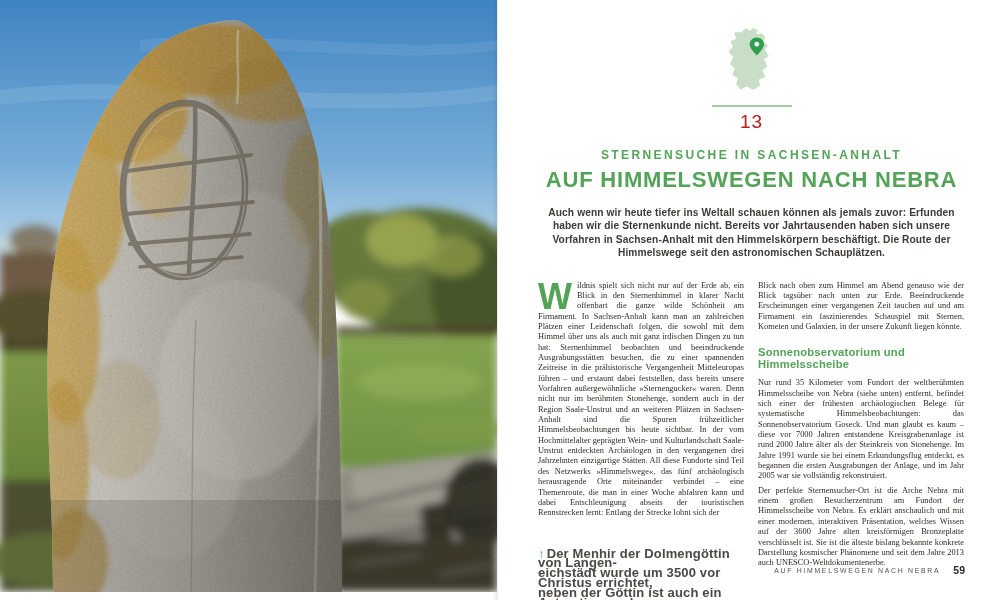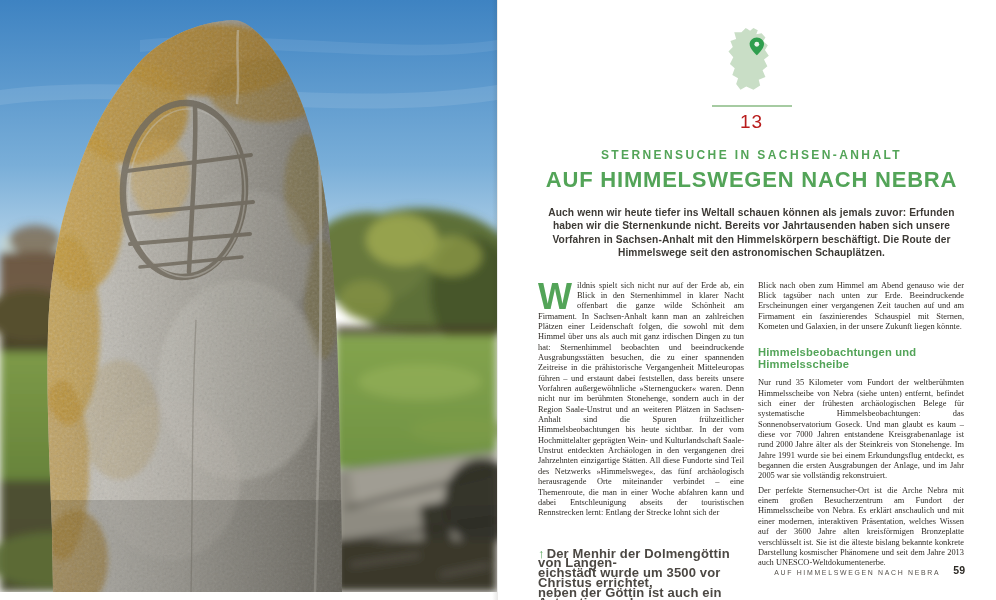--- a/index.html
+++ b/index.html
@@ -29,21 +29,21 @@
   .body-text{margin:0;font-family:"Liberation Serif",serif;color:#2f2b26;font-size:8.4px;
     line-height:10.35px;text-align:justify;hyphens:auto;-webkit-hyphens:auto;}
   .body-text + .body-text{margin-top:4px;}
   .dropcap{float:left;font-family:"Liberation Sans",sans-serif;font-weight:700;color:#53a458;
     font-size:36px;line-height:28px;padding:2px 5px 0 0;}
   .subheading{margin:14px 0 8px 0;color:#53a458;font-size:11.2px;font-weight:700;letter-spacing:.2px;}
   .caption{margin-top:30px;font-size:13px;line-height:9.8px;color:#4c4843;font-weight:700;
     letter-spacing:.15px;white-space:pre-line;}
   .caption-marker{color:#53a458;font-weight:700;margin-right:2px;}
   
-  .folio{position:absolute;right:31px;bottom:24px;display:flex;align-items:flex-end;gap:13px;}
+  .folio{position:absolute;right:31px;bottom:24px;display:flex;align-items:center;gap:13px;}
   .running-head{font-size:6.9px;letter-spacing:1.7px;color:#55514b;font-weight:400;}
   .page-number{font-size:10.5px;font-weight:700;color:#2d2a25;}
 </style>
 </head>
 <body>
 
 <div class="spread">
 
   <div class="page-left">
     <svg class="photo" width="497" height="592" viewBox="0 0 497 592">
@@ -203,21 +203,21 @@
 
     <div class="columns">
       <div class="col">
         <p class="body-text"><span class="dropcap">W</span><span>ildnis spielt sich nicht nur auf der Erde ab, ein Blick in den Sternenhimmel in klarer Nacht offenbart die ganze wilde Schönheit am Firmament. In Sachsen-Anhalt kann man an zahlreichen Plätzen einer Leidenschaft folgen, die sowohl mit dem Himmel über uns als auch mit ganz irdischen Dingen zu tun hat: Sternenhimmel beobachten und beeindruckende Ausgrabungsstätten besuchen, die zu einer spannenden Zeitreise in die prähistorische Vergangenheit Mitteleuropas führen – und erstaunt dabei feststellen, dass bereits unsere Vorfahren außergewöhnliche »Sternengucker« waren. Denn nicht nur im berühmten Stonehenge, sondern auch in der Region Saale-Unstrut und an weiteren Plätzen in Sachsen-Anhalt sind die Spuren frühzeitlicher Himmelsbeobachtungen bis heute sichtbar. In der vom Hochmittelalter geprägten Wein- und Kulturlandschaft Saale-Unstrut entdeckten Archäologen in den vergangenen drei Jahrzehnten einzigartige Stätten. All diese Fundorte sind Teil des Netzwerks »Himmelswege«, das fünf archäologisch herausragende Orte miteinander verbindet – eine Themenroute, die man in einer Woche abfahren kann und dabei Entschleunigung abseits der touristischen Rennstrecken lernt: Entlang der Strecke lohnt sich der</span></p>
         <p class="caption"><span class="caption-marker">↑</span><span>Der Menhir der Dolmengöttin von Langen-
 eichstädt wurde um 3500 vor Christus errichtet,
 neben der Göttin ist auch ein Axtmotiv zu erkennen.</span></p>
       </div>
       <div class="col">
         <p class="body-text">Blick nach oben zum Himmel am Abend genauso wie der Blick tagsüber nach unten zur Erde. Beeindruckende Erscheinungen einer vergangenen Zeit tauchen auf und am Firmament ein faszinierendes Schauspiel mit Sternen, Kometen und Galaxien, in der unsere Zukunft liegen könnte.</p>
-        <h3 class="subheading">Himmelsbeobachtungen und Himmelsscheibe</h3>
+        <h3 class="subheading">Sonnenobservatorium und Himmelsscheibe</h3>
         <p class="body-text">Nur rund 35 Kilometer vom Fundort der weltberühmten Himmelsscheibe von Nebra (siehe unten) entfernt, befindet sich einer der frühesten archäologischen Belege für systematische Himmelsbeobachtungen: das Sonnenobservatorium Goseck. Und man glaubt es kaum – diese vor 7000 Jahren entstandene Kreisgrabenanlage ist rund 2000 Jahre älter als der Steinkreis von Stonehenge. Im Jahre 1991 wurde sie bei einem Erkundungsflug entdeckt, es begannen die ersten Ausgrabungen der Anlage, und im Jahr 2005 war sie vollständig rekonstruiert.</p>
         <p class="body-text">Der perfekte Sternensucher-Ort ist die Arche Nebra mit einem großen Besucherzentrum am Fundort der Himmelsscheibe von Nebra. Es erklärt anschaulich und mit einer modernen, interaktiven Präsentation, welches Wissen auf der 3600 Jahre alten kreisförmigen Bronzeplatte verschlüsselt ist. Sie ist die älteste bislang bekannte konkrete Darstellung kosmischer Phänomene und seit dem Jahre 2013 auch UNESCO-Weltdokumentenerbe.</p>
       </div>
     </div>
 
     <div class="folio">
       <span class="running-head">AUF HIMMELSWEGEN NACH NEBRA</span>
       <span class="page-number">59</span>
     </div>
 

